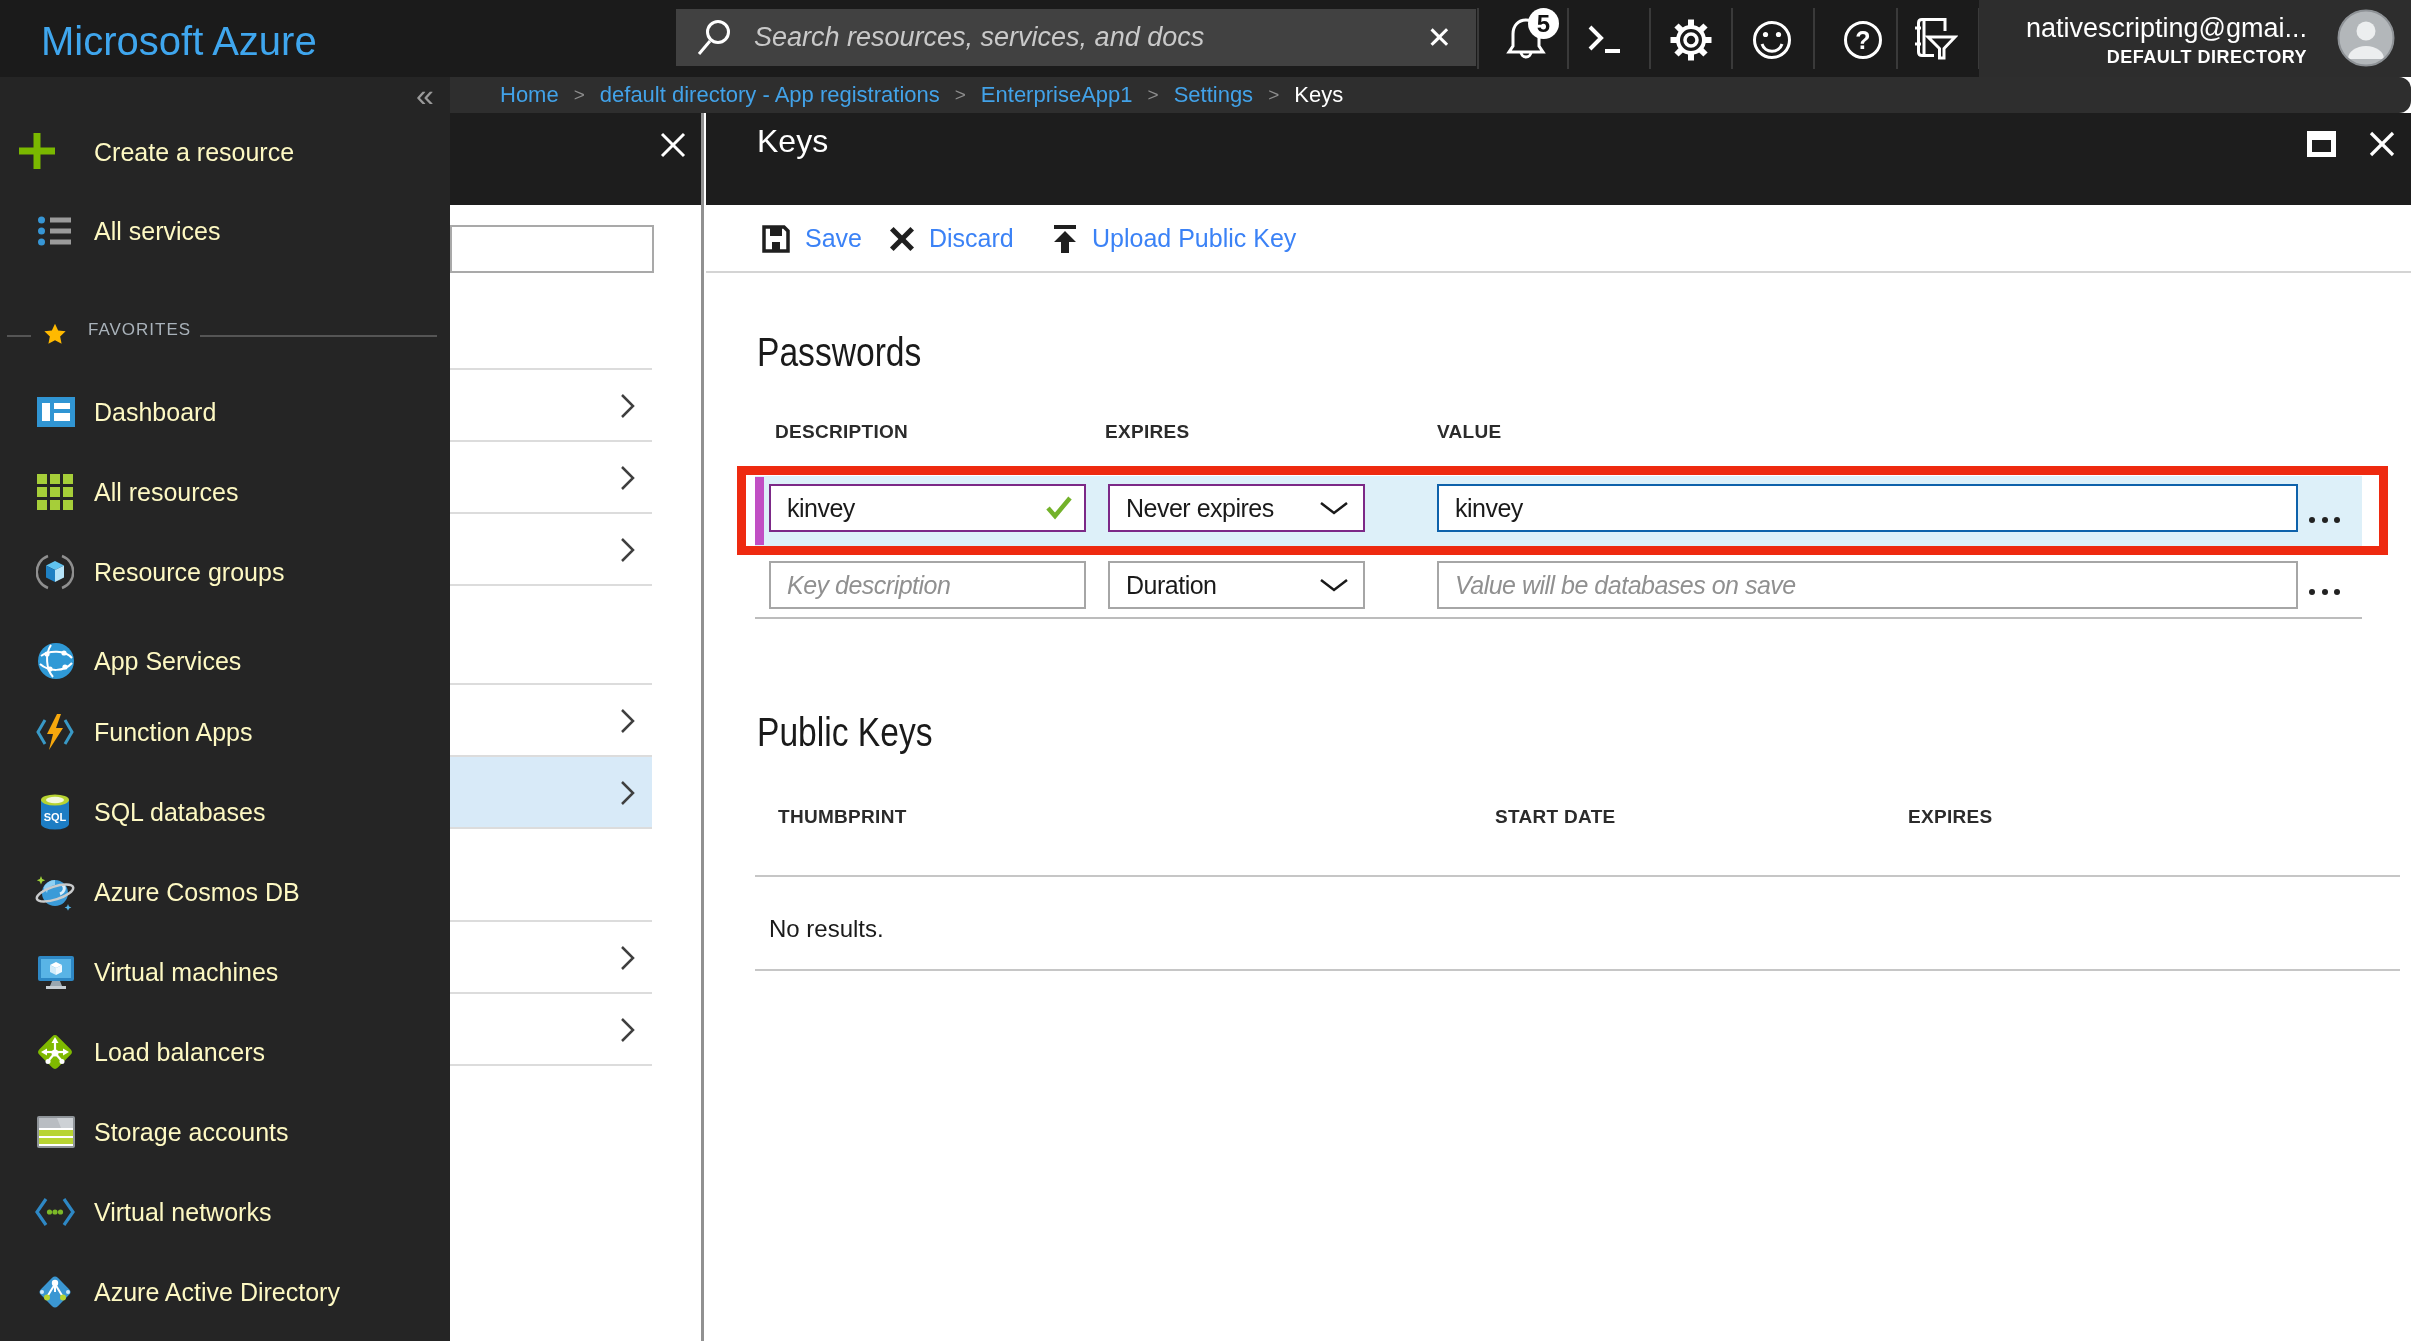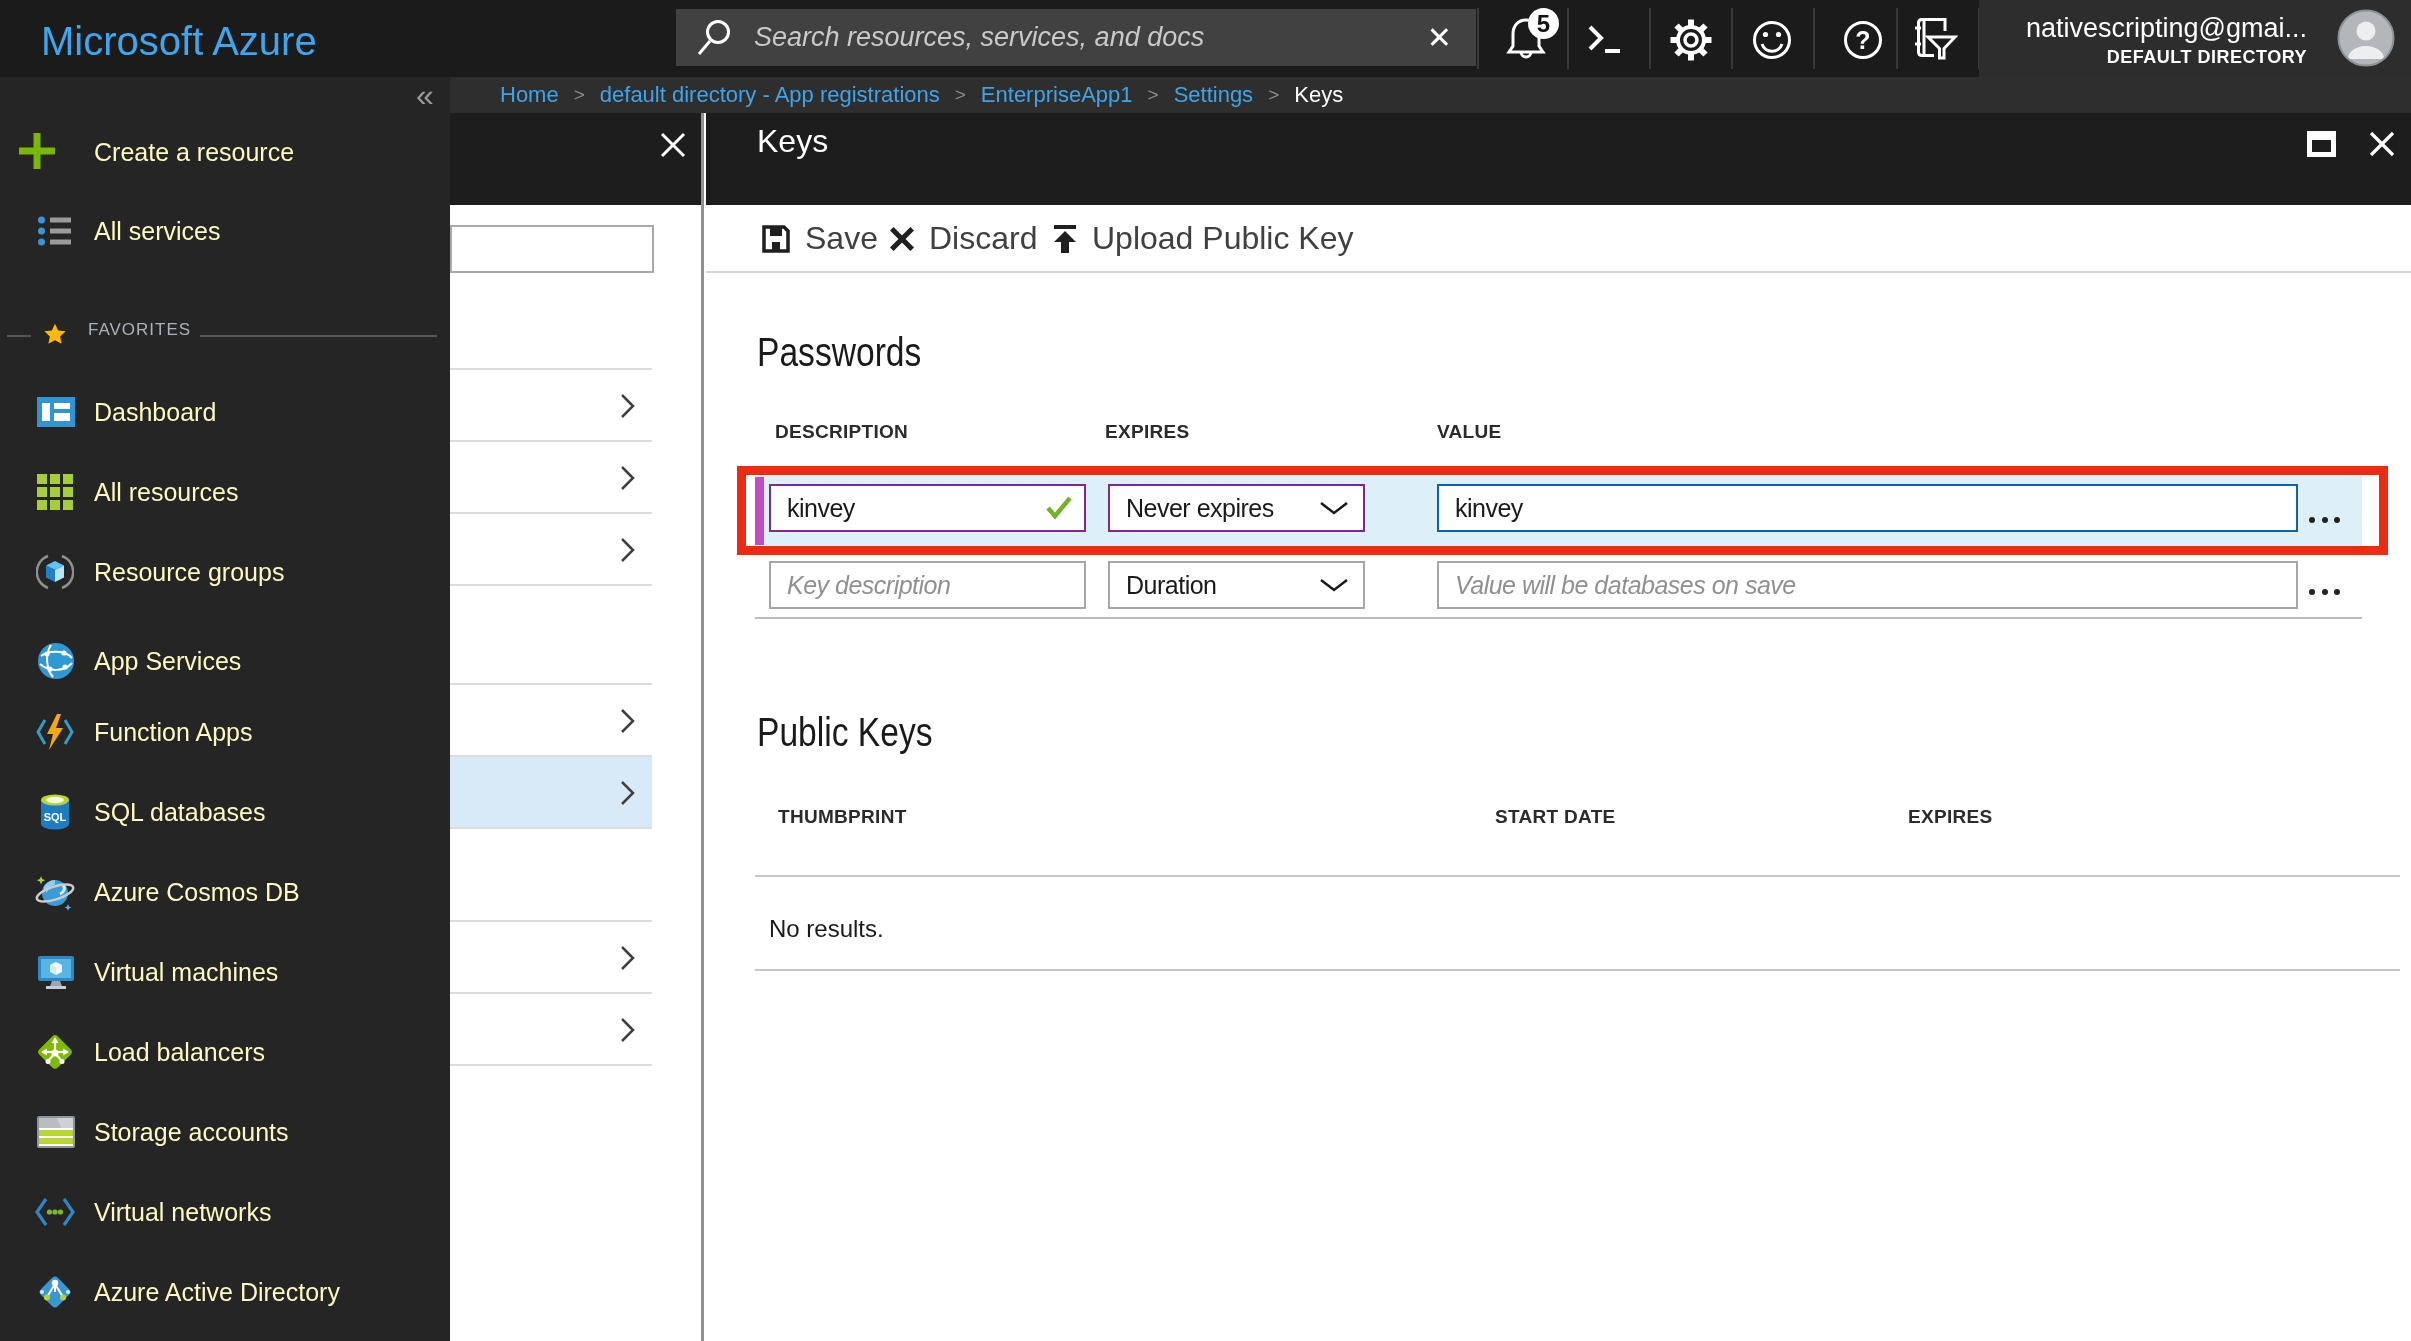--- a/index.html
+++ b/index.html
@@ -8,21 +8,21 @@
 #topbar{left:0;top:0;width:2411px;height:77px;background:#1b1b1b;}
 #brand{left:41px;top:3px;height:77px;line-height:77px;font-size:40px;color:#3fa6ee;}
 #searchbox{left:676px;top:9px;width:800px;height:57px;background:#414141;display:flex;align-items:center;}
 #searchtxt{color:#c9c9c9;font-style:italic;font-size:27px;margin-left:22px;flex:1;}
 #searchx{color:#fff;font-size:30px;margin-right:24px;}
 .sep{position:absolute;top:8px;width:2px;height:61px;background:#3a3a3a;}
 #userblk{left:1979px;top:0;width:432px;height:77px;background:#2d2d2d;}
 #email{right:104px;top:13px;text-align:right;color:#fff;font-size:27px;}
 #dirname{right:104px;top:47px;text-align:right;color:#fff;font-size:18px;font-weight:bold;letter-spacing:.5px;}
 #badge{left:1528px;top:8px;width:31px;height:31px;border-radius:50%;background:#fff;color:#111;font-size:24px;font-weight:bold;text-align:center;line-height:32px;}
-#crumbbar{left:0;top:77px;width:2411px;height:36px;background:#2e2e2e;display:flex;align-items:center;font-size:22px;white-space:nowrap;}
+#crumbbar{left:0;top:77px;width:2411px;height:36px;background:#2e2e2e;display:flex;align-items:center;font-size:22px;white-space:nowrap;border-radius:12px;}
 #crumbbar span.lnk{color:#42a2e8;}
 #crumbbar span.bsep{color:#8e8e8e;margin:0 15px;font-size:19px;}
 #crumbbar span.cur{color:#fff;}
 #sidebar{left:0;top:77px;width:450px;height:1264px;background:#252525;z-index:5;}
 .mi{position:absolute;left:0;width:450px;height:80px;}
 .mi .ic{position:absolute;left:37px;top:22px;}
 .mi .tx{position:absolute;left:94px;top:0;height:80px;line-height:80px;font-size:25px;color:#fef9c3;white-space:nowrap;}
 #collapse{position:absolute;left:416px;top:0px;color:#9a9a9a;font-size:32px;}
 #favrow{position:absolute;left:0;top:213px;width:450px;height:80px;}
 #favrow .dash{position:absolute;left:7px;top:45px;width:24px;height:2px;background:#555;}
@@ -32,21 +32,21 @@
 #midpanel{left:450px;top:205px;width:252px;height:1136px;background:#fff;}
 #midsearch{position:absolute;left:0px;top:20px;width:200px;height:44px;border:2px solid #a9a9a9;background:#fff;}
 .mrow{position:absolute;left:0;width:202px;height:70px;border-top:2px solid #dcdcdc;}
 .mrow svg{position:absolute;right:16px;top:23px;}
 #bluerow{position:absolute;left:0;top:550px;width:202px;height:72px;background:#d8eaf8;}
 #divider{left:701px;top:113px;width:3px;height:1228px;background:#919191;}
 #mainheader{left:706px;top:113px;width:1705px;height:92px;background:#1d1d1d;}
 #keystitle{position:absolute;left:51px;top:-8px;height:72px;line-height:72px;font-size:32px;color:#fff;}
 #main{left:706px;top:205px;width:1705px;height:1136px;background:#fff;}
 #toolbar{position:absolute;left:0;top:0;width:1705px;height:66px;border-bottom:2px solid #d4d4d4;}
-.tbi{position:absolute;top:3px;height:61px;display:flex;align-items:center;font-size:32px;color:#404040;text-align:right;}
+.tbi{position:absolute;top:3px;height:61px;display:flex;align-items:center;font-size:25px;color:#3b82f6;text-align:right;}
 .tbi svg{margin-right:14px;}
 h1.sect{position:absolute;margin:0;font-weight:normal;font-size:40px;color:#1a1a1a;left:51px;transform:scaleX(.84);transform-origin:0 50%;line-height:48px;}
 .colhdr{position:absolute;font-size:19px;font-weight:bold;color:#2b2b2b;letter-spacing:.3px;}
 #redrect{position:absolute;left:31px;top:261px;width:1633px;height:71px;border:9px solid #ee2a10;background:#fff;}
 #bluebg{position:absolute;left:49px;top:271px;width:1607px;height:70px;background:#ddf0f9;}
 #dirtybar{position:absolute;left:49px;top:272px;width:9px;height:68px;background:#c14fc4;}
 .inp{position:absolute;background:#fff;font-size:25px;letter-spacing:-.5px;color:#1a1a1a;display:flex;align-items:center;text-align:right;}
 .ph{color:#909090;font-style:italic;}
 .chev{position:absolute;right:14px;top:50%;margin-top:-7px;}
 .dots{position:absolute;width:31px;display:flex;justify-content:space-between;}

